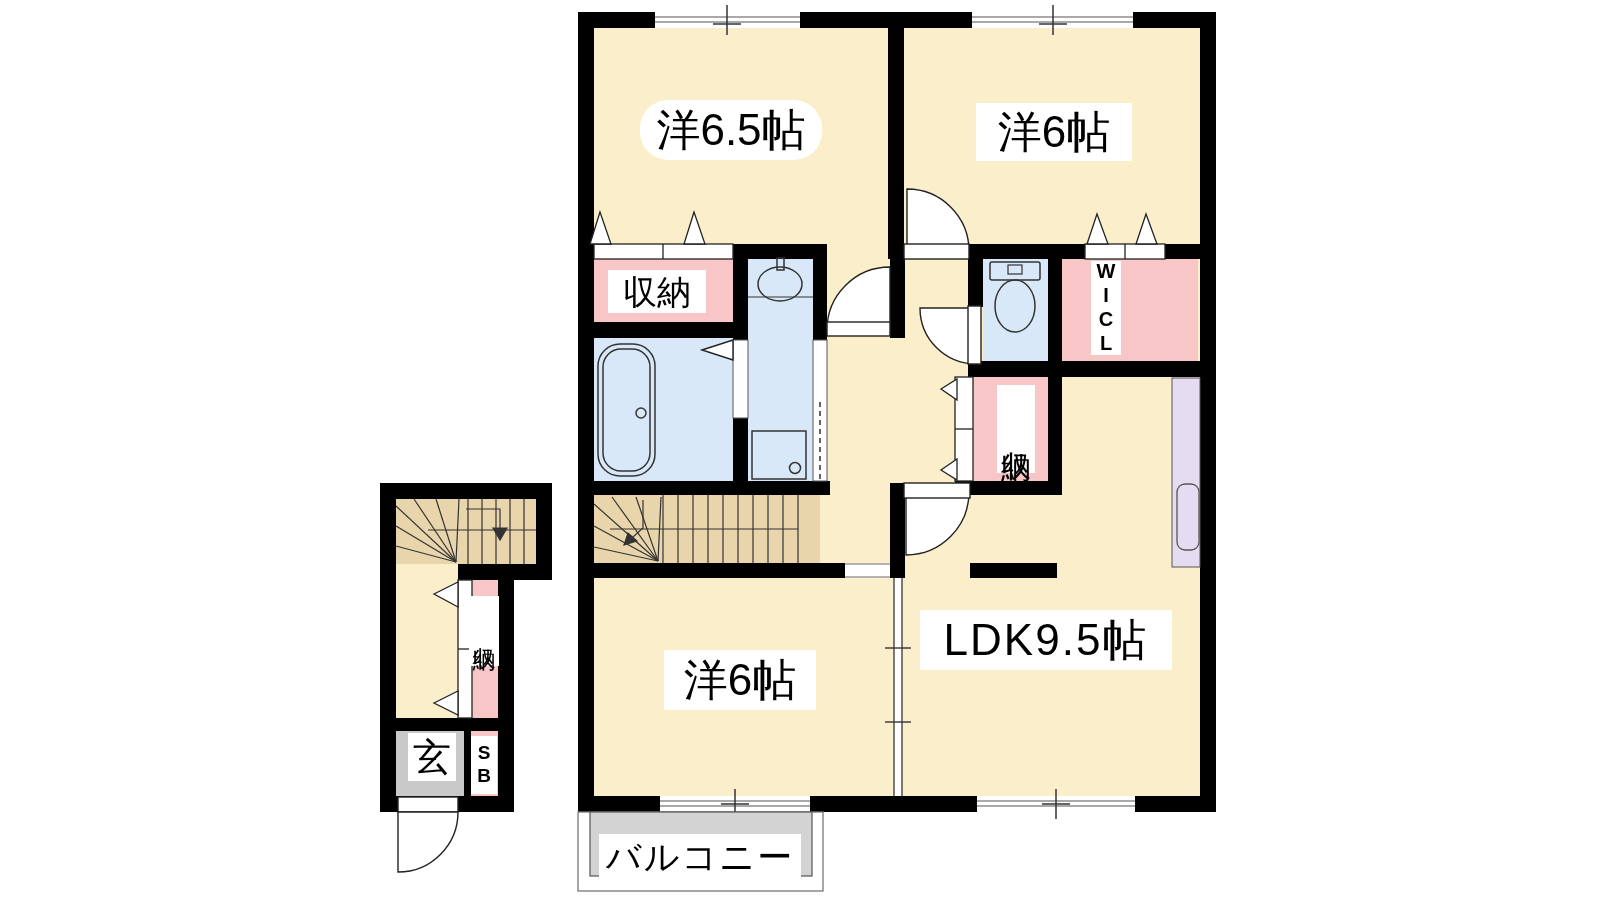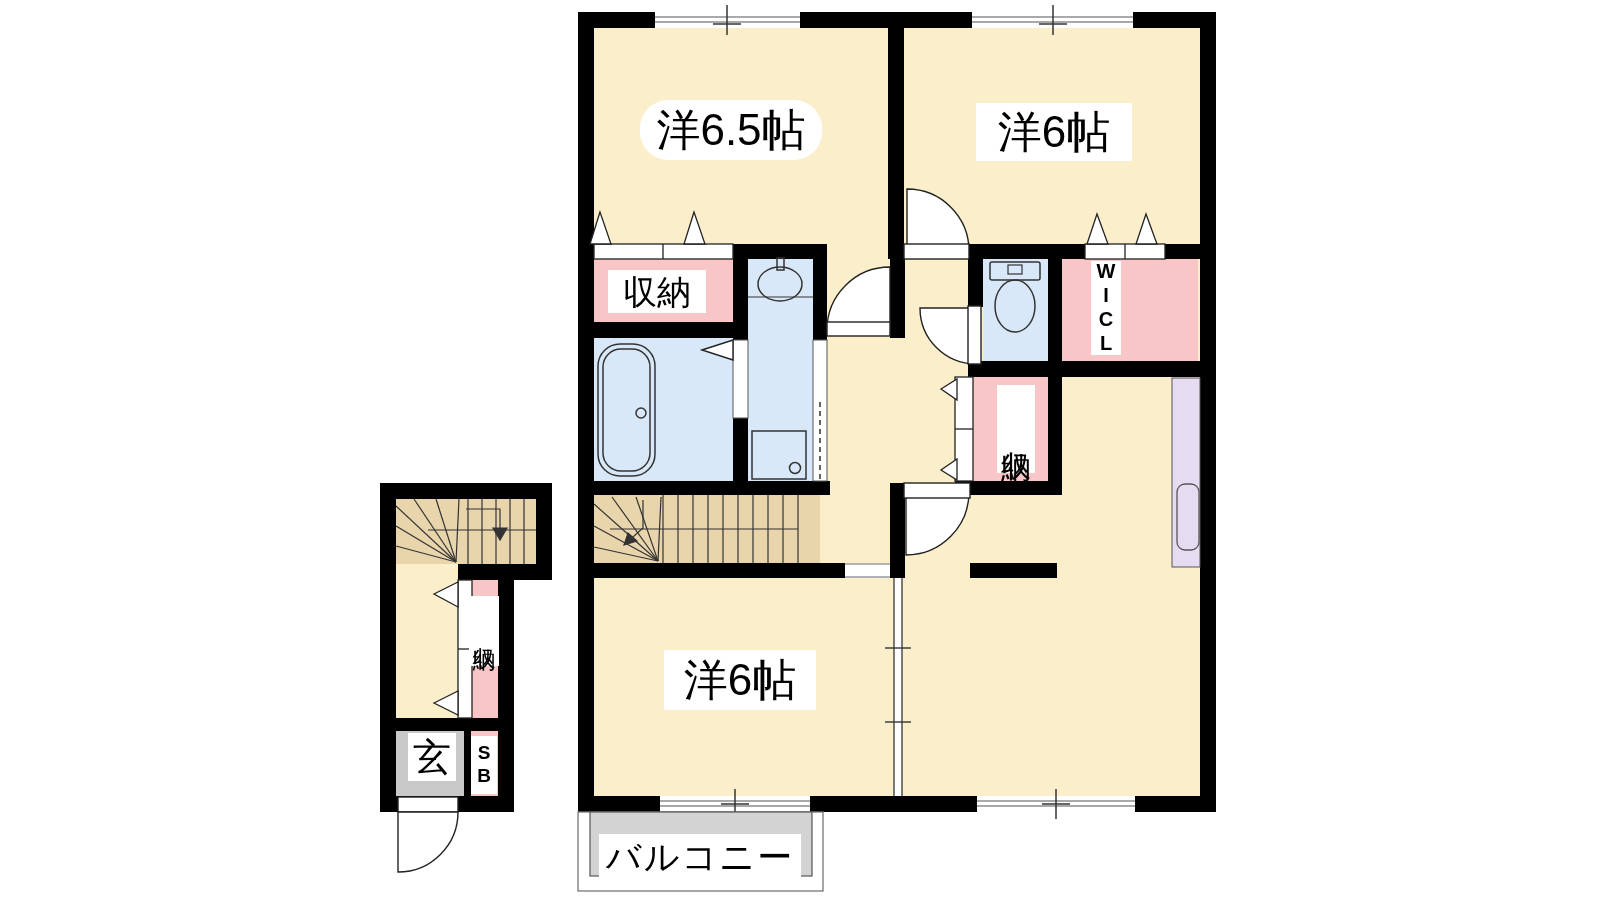--- a/index.html
+++ b/index.html
@@ -253,14 +253,15 @@
 
   <div class="lbl" id="lbl-bedroom1">洋6.5帖</div>
   <div class="lbl" id="lbl-bedroom2">洋6帖</div>
   <div class="lbl" id="lbl-closet1">収納</div>
   <div class="lbl vert" id="lbl-wicl">WICL</div>
   <div class="lbl vert" id="lbl-closet2">収納</div>
   <div class="lbl vert" id="lbl-closet3">収納</div>
   <div class="lbl" id="lbl-genkan">玄</div>
   <div class="lbl vert" id="lbl-sb">SB</div>
   <div class="lbl" id="lbl-bedroom3">洋6帖</div>
+  <div class="lbl" id="lbl-ldk">LDK9.5帖</div>
   <div class="lbl" id="lbl-balcony">バルコニー</div>
 </div>
 
 </body></html>

